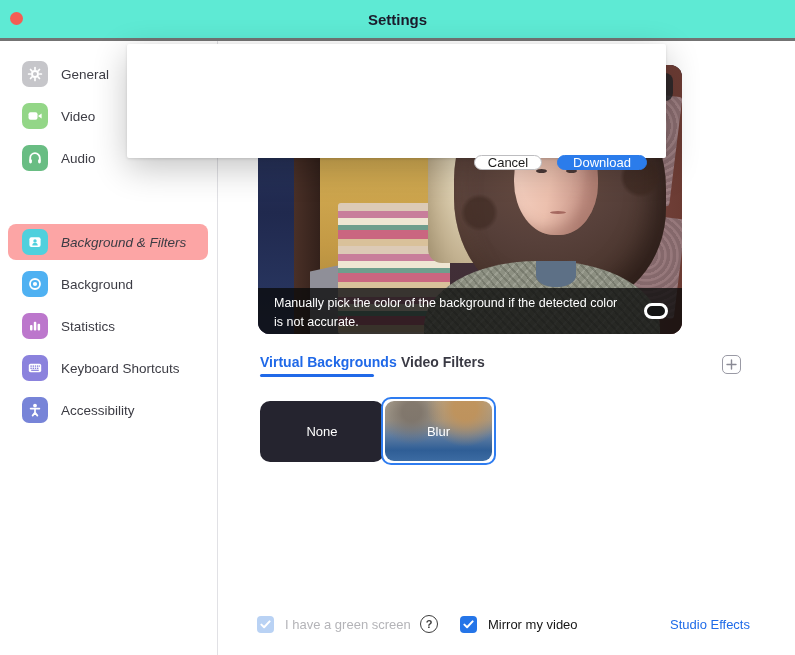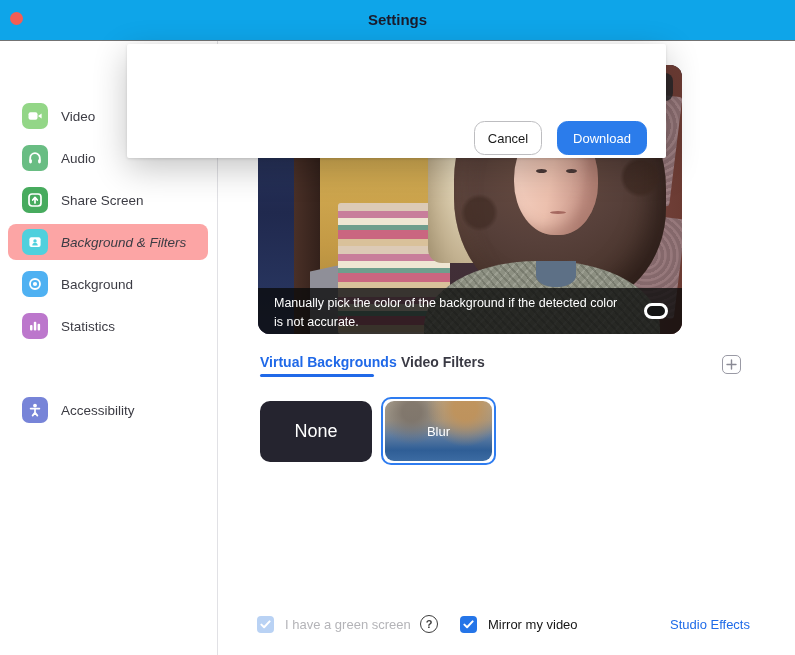--- a/index.html
+++ b/index.html
@@ -1,21 +1,21 @@
 <!DOCTYPE html>
 <html><head>
 <meta charset="utf-8">
 <style>
   * { margin:0; padding:0; box-sizing:border-box; }
   html,body { width:795px; height:655px; }
   body { font-family:"Liberation Sans", sans-serif; background:#ffffff; position:relative; overflow:hidden; }
   .abs { position:absolute; }
 
   
-  .titlebar { left:0; top:0; width:795px; height:41px; background:#0ea5e9; border-bottom:1px solid #737373; }
+  .titlebar { left:0; top:0; width:795px; height:41px; background:#5eead4; border-bottom:3px solid #737373; }
   .traffic-close { left:10px; top:12px; width:13px; height:13px; border-radius:50%; background:#f45d54; }
   .win-title { left:0; top:11px; width:795px; text-align:center; font-size:15px; font-weight:bold; color:#1b1b2b; }
 
   
   .sidebar { left:0; top:41px; width:218px; height:614px; background:#ffffff; border-right:1px solid #e1e1e5; }
   .side-item { position:absolute; left:8px; width:200px; height:36px; border-radius:8px; display:flex; align-items:center; gap:13px; padding-left:14px; cursor:default; }
   .side-item.selected { background:#fca5a5;font-style:italic; }
   .side-icon { width:26px; height:26px; border-radius:7px; display:flex; align-items:center; justify-content:center; flex:0 0 auto; }
   .side-label { font-size:13.5px; color:#3c3c44; }
 
@@ -29,55 +29,73 @@
   .rotate-btn { right:9px; top:8px; width:28px; height:28px; border-radius:8px; background:rgba(38,38,40,0.85); display:flex; align-items:center; justify-content:center; }
 
   
   .tab { font-size:14px; font-weight:bold; }
   .tab.active { color:#2069e8; }
   .tab.inactive { color:#3a3a44; }
   .tab-underline { left:260px; top:374px; width:114px; height:2.5px; background:#2069e8; border-radius:2px; }
   .plus-btn { left:722px; top:355px; width:19px; height:19px; border:1.5px solid #9a9aa5; border-radius:5px; display:flex; align-items:center; justify-content:center; color:#8a8a95; font-size:14px; line-height:1; }
 
   
-  .thumb-none { left:260px; top:401px; width:112px; height:61px; border-radius:10px; background:#25242f; display:flex; align-items:center; justify-content:center; color:#ffffff; font-size:18px; }
+  .thumb-none { left:260px; top:401px; width:124px; height:61px; border-radius:10px; background:#25242f; display:flex; align-items:center; justify-content:center; color:#ffffff; font-size:13px; }
   .thumb-blur { left:381px; top:397px; width:115px; height:68px; border-radius:10px; border:2.5px solid #2e7cf0; box-shadow:inset 0 0 0 2px #ffffff; overflow:hidden; display:flex; align-items:center; justify-content:center; }
   .thumb-blur-bg { position:absolute; inset:2px; border-radius:9px;
       background:
         radial-gradient(circle at 75% 12%, rgba(193,146,88,0.9) 0 12%, rgba(193,146,88,0) 40%),
         radial-gradient(circle at 25% 18%, rgba(120,110,100,0.8) 0 10%, rgba(120,110,100,0) 35%),
         linear-gradient(180deg, #b2a794 0%, #9e988d 32%, #5e7ca1 58%, #2f5e96 82%, #3c6ba2 100%); }
   .thumb-blur-label { position:relative; color:#ffffff; font-size:13px; }
 
   
   .checkbox { width:17px; height:17px; border-radius:4px; display:flex; align-items:center; justify-content:center; }
   .cb-disabled { background:#b9d2f4; }
   .cb-checked { background:#2575e8; }
   .gs-label { left:285px; top:617px; font-size:13px; color:#b4b4b8; }
   .help-circle { left:420px; top:615px; width:18px; height:18px; border:1.5px solid #3c3c3c; border-radius:50%; display:flex; align-items:center; justify-content:center; font-size:11px; font-weight:bold; color:#3c3c3c; }
   .mir-label { left:488px; top:617px; font-size:13px; color:#161616; }
   .studio-link { left:670px; top:617px; font-size:13px; color:#1f6be8; cursor:pointer; }
 
   
   .dialog { left:127px; top:44px; width:539px; height:114px; background:#ffffff; border-radius:2px; box-shadow:0 10px 34px rgba(0,0,0,0.24), 0 1px 3px rgba(0,0,0,0.12); z-index:20; }
   .dialog-title { position:absolute; left:33px; top:31px; font-size:13.5px; font-weight:bold; color:#1d1d27; }
-  .dlg-btn { position:absolute; height:34px; border-radius:10.5px; font-size:13px; display:flex; align-items:center; justify-content:center; cursor:pointer; }
+  .dlg-btn { position:absolute; height:15px; border-radius:10.5px; font-size:13px; display:flex; align-items:center; justify-content:center; cursor:pointer;margin-top:34px; }
   .btn-cancel { right:124px; top:77px; width:68px; background:#ffffff; border:1px solid #bdbdc0; color:#1a1a1a; }
   .btn-download { right:19px; top:77px; width:90px; background:#2b7ceb; border:1px solid #2b7ceb; color:#ffffff; }
 </style>
 </head>
 <body>
 
 <div class="abs titlebar">
   <div class="abs traffic-close"></div>
   <div class="abs win-title">Settings</div>
 </div>
 
 <div class="abs sidebar">
 
+  <div class="side-item" style="top:15px">
+    <span class="side-icon" style="background:#c6c6ca">
+      <svg width="16" height="16" viewBox="0 0 16 16">
+          <g stroke="#fff" stroke-width="1.7" stroke-linecap="round">
+            <line x1="8" y1="1.6" x2="8" y2="3.4"></line>
+            <line x1="8" y1="12.6" x2="8" y2="14.4"></line>
+            <line x1="1.6" y1="8" x2="3.4" y2="8"></line>
+            <line x1="12.6" y1="8" x2="14.4" y2="8"></line>
+            <line x1="3.5" y1="3.5" x2="4.8" y2="4.8"></line>
+            <line x1="11.2" y1="11.2" x2="12.5" y2="12.5"></line>
+            <line x1="3.5" y1="12.5" x2="4.8" y2="11.2"></line>
+            <line x1="11.2" y1="4.8" x2="12.5" y2="3.5"></line>
+          </g>
+          <circle cx="8" cy="8" r="3" fill="none" stroke="#fff" stroke-width="1.9"></circle>
+        </svg>
+    </span>
+    <span class="side-label">General</span>
+  </div>
 
   <div class="side-item" style="top:57px">
     <span class="side-icon" style="background:#93d687">
       <svg width="16" height="16" viewBox="0 0 16 16">
           <rect x="1.5" y="4.2" width="9" height="7.6" rx="2" fill="#fff"></rect>
           <path d="M11 8 l3.6-2.6 v5.2 z" fill="#fff"></path>
         </svg>
     </span>
     <span class="side-label">Video</span>
   </div>
@@ -86,29 +104,20 @@
     <span class="side-icon" style="background:#69bd83">
       <svg width="16" height="16" viewBox="0 0 16 16">
           <path d="M3.2 10.5 V8 a4.8 4.8 0 0 1 9.6 0 v2.5" fill="none" stroke="#fff" stroke-width="1.8"></path>
           <rect x="2.2" y="9.2" width="2.7" height="4.2" rx="1.35" fill="#fff"></rect>
           <rect x="11.1" y="9.2" width="2.7" height="4.2" rx="1.35" fill="#fff"></rect>
         </svg>
     </span>
     <span class="side-label">Audio</span>
   </div>
 
-  <div class="side-item" style="top:141px">
-    <span class="side-icon" style="background:#47ab5e">
-      <svg width="16" height="16" viewBox="0 0 16 16">
-          <rect x="2" y="2" width="12" height="12" rx="3" fill="none" stroke="#fff" stroke-width="1.7"></rect>
-          <path d="M8 11 V6.2 M5.7 8 L8 5.4 L10.3 8" fill="none" stroke="#fff" stroke-width="1.7" stroke-linecap="round" stroke-linejoin="round"></path>
-        </svg>
-    </span>
-    <span class="side-label">Share Screen</span>
-  </div>
 
   <div class="side-item selected" style="top:183px">
     <span class="side-icon" style="background:#4fd0dd">
       <svg width="16" height="16" viewBox="0 0 16 16">
           <rect x="2.4" y="3.2" width="11.2" height="9.8" rx="2" fill="#fff"></rect>
           <circle cx="8" cy="6.9" r="1.7" fill="#4fd0dd"></circle>
           <path d="M5.3 11.4 a2.7 2.7 0 0 1 5.4 0 z" fill="#4fd0dd"></path>
         </svg>
     </span>
     <span class="side-label">Background &amp; Filters</span>
@@ -128,20 +137,40 @@
     <span class="side-icon" style="background:#bc77cc">
       <svg width="16" height="16" viewBox="0 0 16 16">
           <rect x="3" y="7" width="2.5" height="5.5" rx="1" fill="#fff"></rect>
           <rect x="6.8" y="3.8" width="2.5" height="8.7" rx="1" fill="#fff"></rect>
           <rect x="10.6" y="5.8" width="2.5" height="6.7" rx="1" fill="#fff"></rect>
         </svg>
     </span>
     <span class="side-label">Statistics</span>
   </div>
 
+  <div class="side-item" style="top:309px">
+    <span class="side-icon" style="background:#8b82dd">
+      <svg width="16" height="16" viewBox="0 0 16 16">
+          <rect x="1.8" y="3.8" width="12.4" height="8.4" rx="1.8" fill="#fff"></rect>
+          <g fill="#8b82dd">
+            <rect x="3.4" y="5.4" width="1.4" height="1.4"></rect>
+            <rect x="5.6" y="5.4" width="1.4" height="1.4"></rect>
+            <rect x="7.8" y="5.4" width="1.4" height="1.4"></rect>
+            <rect x="10" y="5.4" width="1.4" height="1.4"></rect>
+            <rect x="12" y="5.4" width="0.8" height="1.4"></rect>
+            <rect x="3.4" y="7.6" width="1.4" height="1.4"></rect>
+            <rect x="5.6" y="7.6" width="1.4" height="1.4"></rect>
+            <rect x="7.8" y="7.6" width="1.4" height="1.4"></rect>
+            <rect x="10" y="7.6" width="1.4" height="1.4"></rect>
+            <rect x="4.2" y="9.7" width="7.6" height="1.2"></rect>
+          </g>
+        </svg>
+    </span>
+    <span class="side-label">Keyboard Shortcuts</span>
+  </div>
 
   <div class="side-item" style="top:351px">
     <span class="side-icon" style="background:#7784d8">
       <svg width="16" height="16" viewBox="0 0 16 16">
           <circle cx="8" cy="3.6" r="1.9" fill="#fff"></circle>
           <path d="M3.6 6.6 h8.8 M8 6.6 v4 M8 10.6 l-2.4 3 M8 10.6 l2.4 3" fill="none" stroke="#fff" stroke-width="1.7" stroke-linecap="round"></path>
         </svg>
     </span>
     <span class="side-label">Accessibility</span>
   </div>

